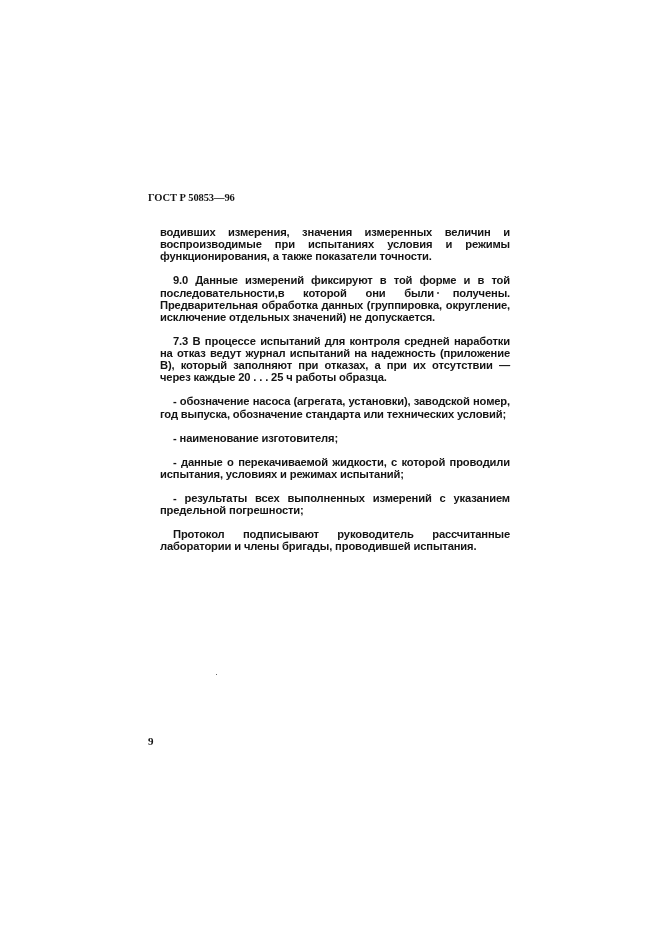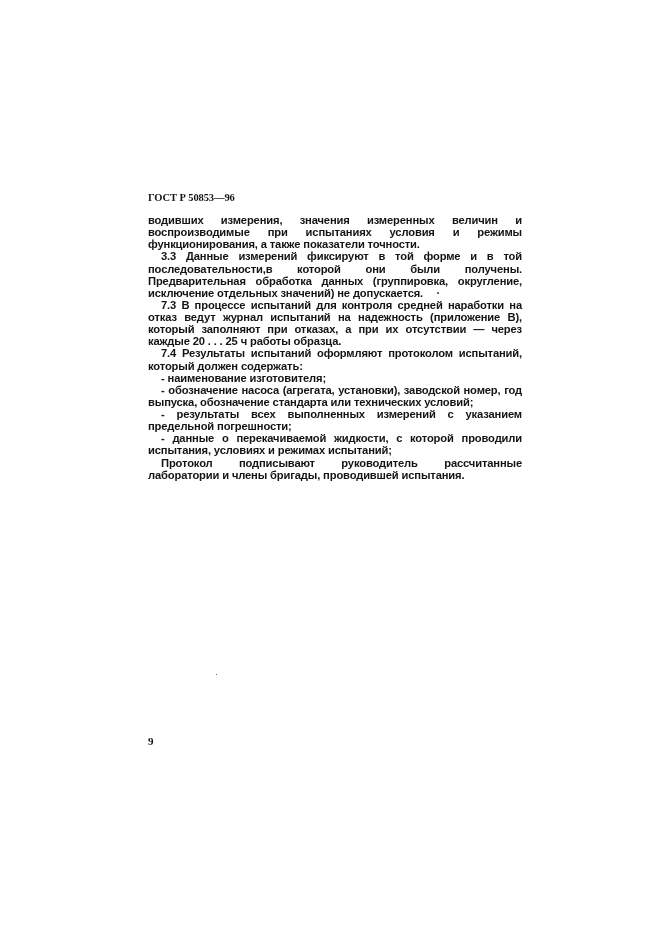--- a/index.html
+++ b/index.html
@@ -37,21 +37,21 @@
       position: absolute;
       left: 148px;
       top: 214px;
       width: 374px;
       font-size: 11.2px;
       font-weight: bold;
       line-height: 12.13px;
       letter-spacing: -0.15px;
     }
     .body-text p {
-      margin: 0;
+      margin: 12px;
       text-align: justify;
       text-align-last: left;
       hyphens: manual;
     }
     .body-text p.indent {
       text-indent: 13px;
     }
     .page-number {
       position: absolute;
       left: 148px;
@@ -69,27 +69,26 @@
     }
   </style>
 </head>
 <body>
 
 <div class="page">
   <div class="doc-header">ГОСТ Р 50853—96</div>
 
   <div class="body-text">
     <p>водивших измерения, значения измеренных величин и воспроизводимые при испытаниях условия и режимы функционирования, а также показатели точности.</p>
-    <p class="indent">3.3 Данные измерений фиксируют в той форме и в той последовательности,в которой они были получены. Предварительная обработка данных (группировка, округление, исключение отдельных значений) не допускается.</p>
+    <p class="indent">9.0 Данные измерений фиксируют в той форме и в той последовательности,в которой они были получены. Предварительная обработка данных (группировка, округление, исключение отдельных значений) не допускается.</p>
     <p class="indent">7.3 В процессе испытаний для контроля средней наработки на отказ ведут журнал испытаний на надежность (приложение В), который заполняют при отказах, а при их отсутствии — через каждые 20 . . . 25 ч работы образца.</p>
-    <p class="indent">7.4 Результаты испытаний оформляют протоколом испытаний, который должен содержать:</p>
+    <p class="indent">- обозначение насоса (агрегата, установки), заводской номер, год выпуска, обозначение стандарта или технических условий;</p>
     <p class="indent">- наименование изготовителя;</p>
-    <p class="indent">- обозначение насоса (агрегата, установки), заводской номер, год выпуска, обозначение стандарта или технических условий;</p>
+    <p class="indent">- данные о перекачиваемой жидкости, с которой проводили испытания, условиях и режимах испытаний;</p>
     <p class="indent">- результаты всех выполненных измерений с указанием предельной погрешности;</p>
-    <p class="indent">- данные о перекачиваемой жидкости, с которой проводили испытания, условиях и режимах испытаний;</p>
     <p class="indent">Протокол подписывают руководитель рассчитанные лаборатории и члены бригады, проводившей испытания.</p>
   </div>
 
   <div class="scan-dot" style="left:437px; top:292px;"></div>
   <div class="scan-dot" style="left:216px; top:674px; width:1px; height:1px;"></div>
 
   <div class="page-number">9</div>
 </div>
 
 </body></html>

